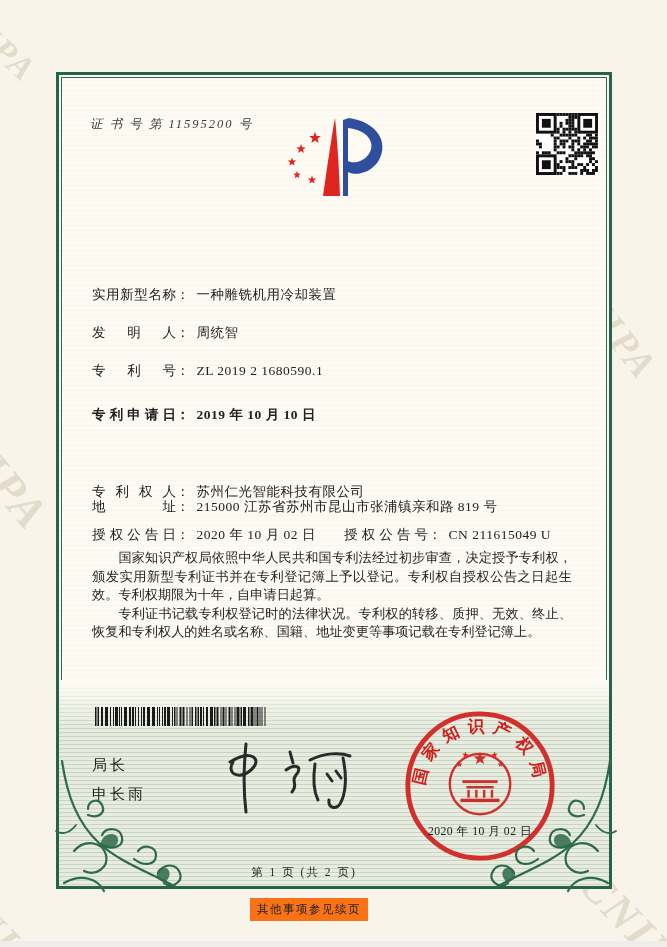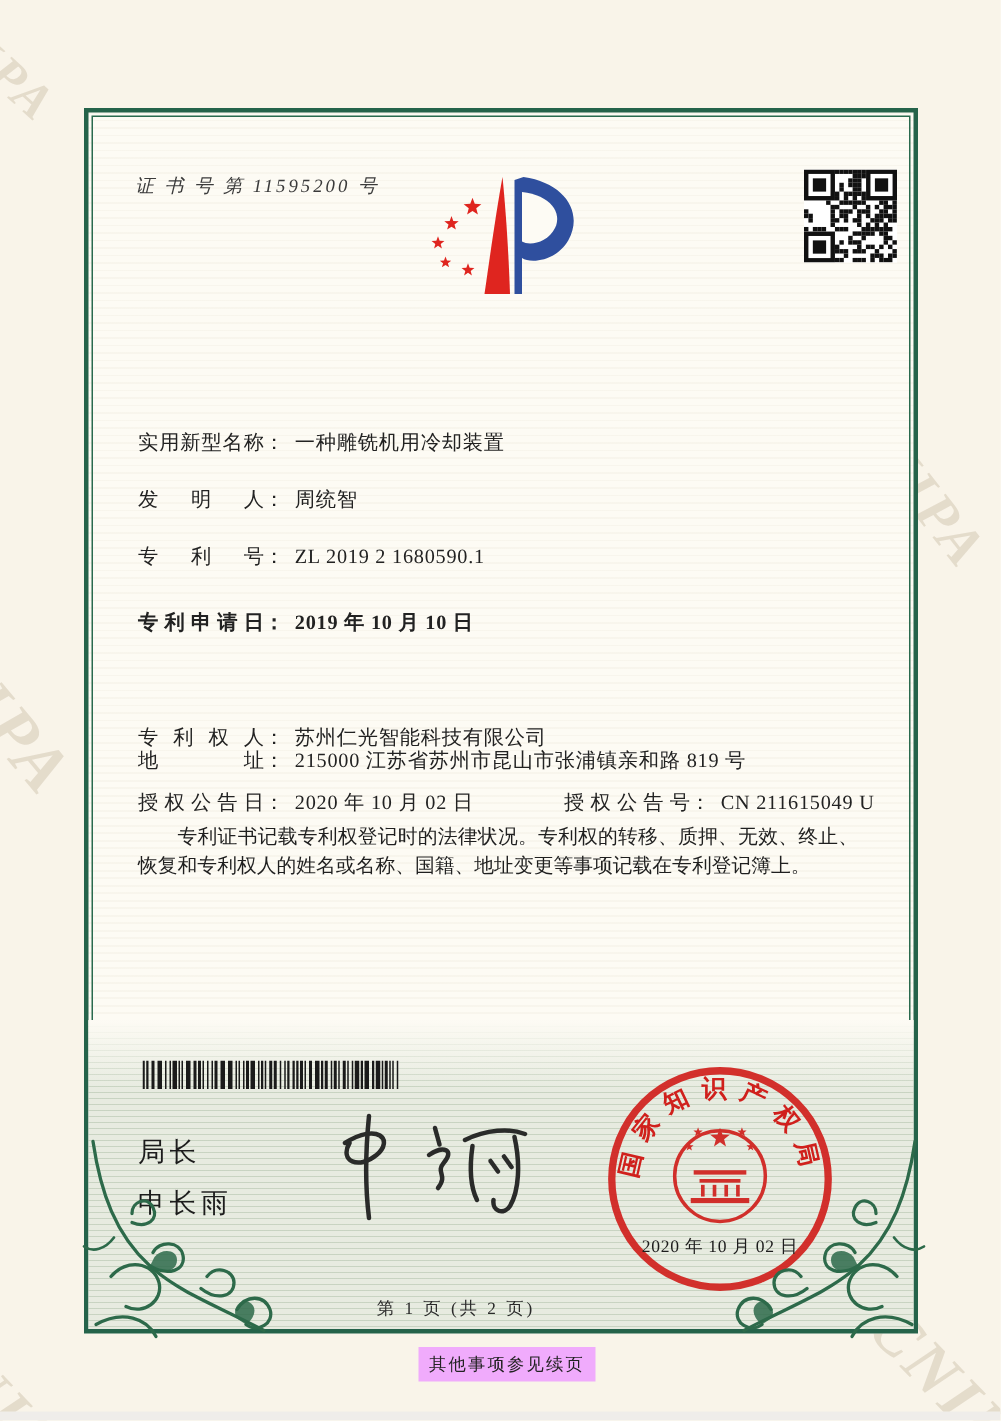--- a/index.html
+++ b/index.html
@@ -28,41 +28,41 @@
   .logo{position:absolute;left:283px;top:116px;width:108px;height:84px;}
   .qr{position:absolute;left:536px;top:113px;width:62px;height:62px;background:#fff;}
 
   .title{position:absolute;left:56px;top:204px;width:550px;text-align:center;
          font-size:32px;font-weight:bold;color:#111;letter-spacing:7px;}
 
   .rows{position:absolute;left:92px;top:286px;width:486px;font-size:13.5px;color:#222;}
   .frow{position:absolute;left:0;white-space:nowrap;}
   .flabel{display:inline-block;width:84px;text-align:justify;text-align-last:justify;vertical-align:bottom;}
   .fvalue{margin-left:7px;letter-spacing:0.5px;}
-  .grant2{position:absolute;left:252px;top:0;white-space:nowrap;margin-left:32px;}
+  .grant2{position:absolute;left:252px;top:0;white-space:nowrap;}
 
   .body-text{position:absolute;left:92px;top:549px;width:480px;font-size:13.2px;line-height:18.6px;
              color:#1f1f1f;text-align:justify;}
   .body-text p{margin:0;text-indent:2em;}
 
   .barcode{position:absolute;left:95px;top:707px;width:172px;height:19px;}
 
   .signer{position:absolute;left:92px;top:756px;font-family:"Liberation Sans",sans-serif;
-          font-size:18px;color:#1c1c1c;letter-spacing:3px;}
+          font-size:15px;color:#1c1c1c;letter-spacing:3px;}
   .signer div{margin-bottom:10px;}
   .signature{position:absolute;left:200px;top:736px;width:158px;height:84px;}
 
   .seal{position:absolute;left:402px;top:708px;width:156px;height:156px;}
 
   .page-info{position:absolute;left:26px;top:865px;width:556px;text-align:center;font-size:11.5px;
              color:#2a2a2a;letter-spacing:2px;}
 
-  .footer-box{position:absolute;left:250px;top:898px;width:118px;height:23px;background:#f0abfc;
+  .footer-box{position:absolute;left:250px;top:898px;width:118px;height:23px;background:#f97316;
               display:flex;align-items:center;justify-content:center;font-size:11.5px;color:#222;
-              letter-spacing:1.5px;margin-left:29px;}
+              letter-spacing:1.5px;}
 
   .flourish{position:absolute;width:140px;height:140px;pointer-events:none;}
   .flourish.br{left:478px;top:755px;}
   .flourish.bl{left:54px;top:755px;transform:scaleX(-1);}
 </style>
 </head>
 <body>
 
 <div class="page">
 
@@ -279,20 +279,21 @@
       <span>
         <span class="flabel">授权公告日</span><span>：</span><span class="fvalue">2020 年 10 月 02 日</span>
       </span>
       <span class="grant2">
         <span class="flabel">授权公告号</span><span>：</span><span class="fvalue">CN 211615049 U</span>
       </span>
     </div>
   </div>
 
   <div class="body-text">
+    <p>国家知识产权局依照中华人民共和国专利法经过初步审查，决定授予专利权，颁发实用新型专利证书并在专利登记簿上予以登记。专利权自授权公告之日起生效。专利权期限为十年，自申请日起算。</p>
     <p>专利证书记载专利权登记时的法律状况。专利权的转移、质押、无效、终止、恢复和专利权人的姓名或名称、国籍、地址变更等事项记载在专利登记簿上。</p>
   </div>
 
   <svg class="barcode" viewBox="0 0 172 18" preserveAspectRatio="none">
     <g id="bc-bars" fill="#1a1a1a">
         <rect x="0.0" y="0" width="1.5" height="18"></rect>
         <rect x="2.5" y="0" width="1.5" height="18"></rect>
         <rect x="6.0" y="0" width="2" height="18"></rect>
         <rect x="10.0" y="0" width="3" height="18"></rect>
         <rect x="15.0" y="0" width="1" height="18"></rect>

